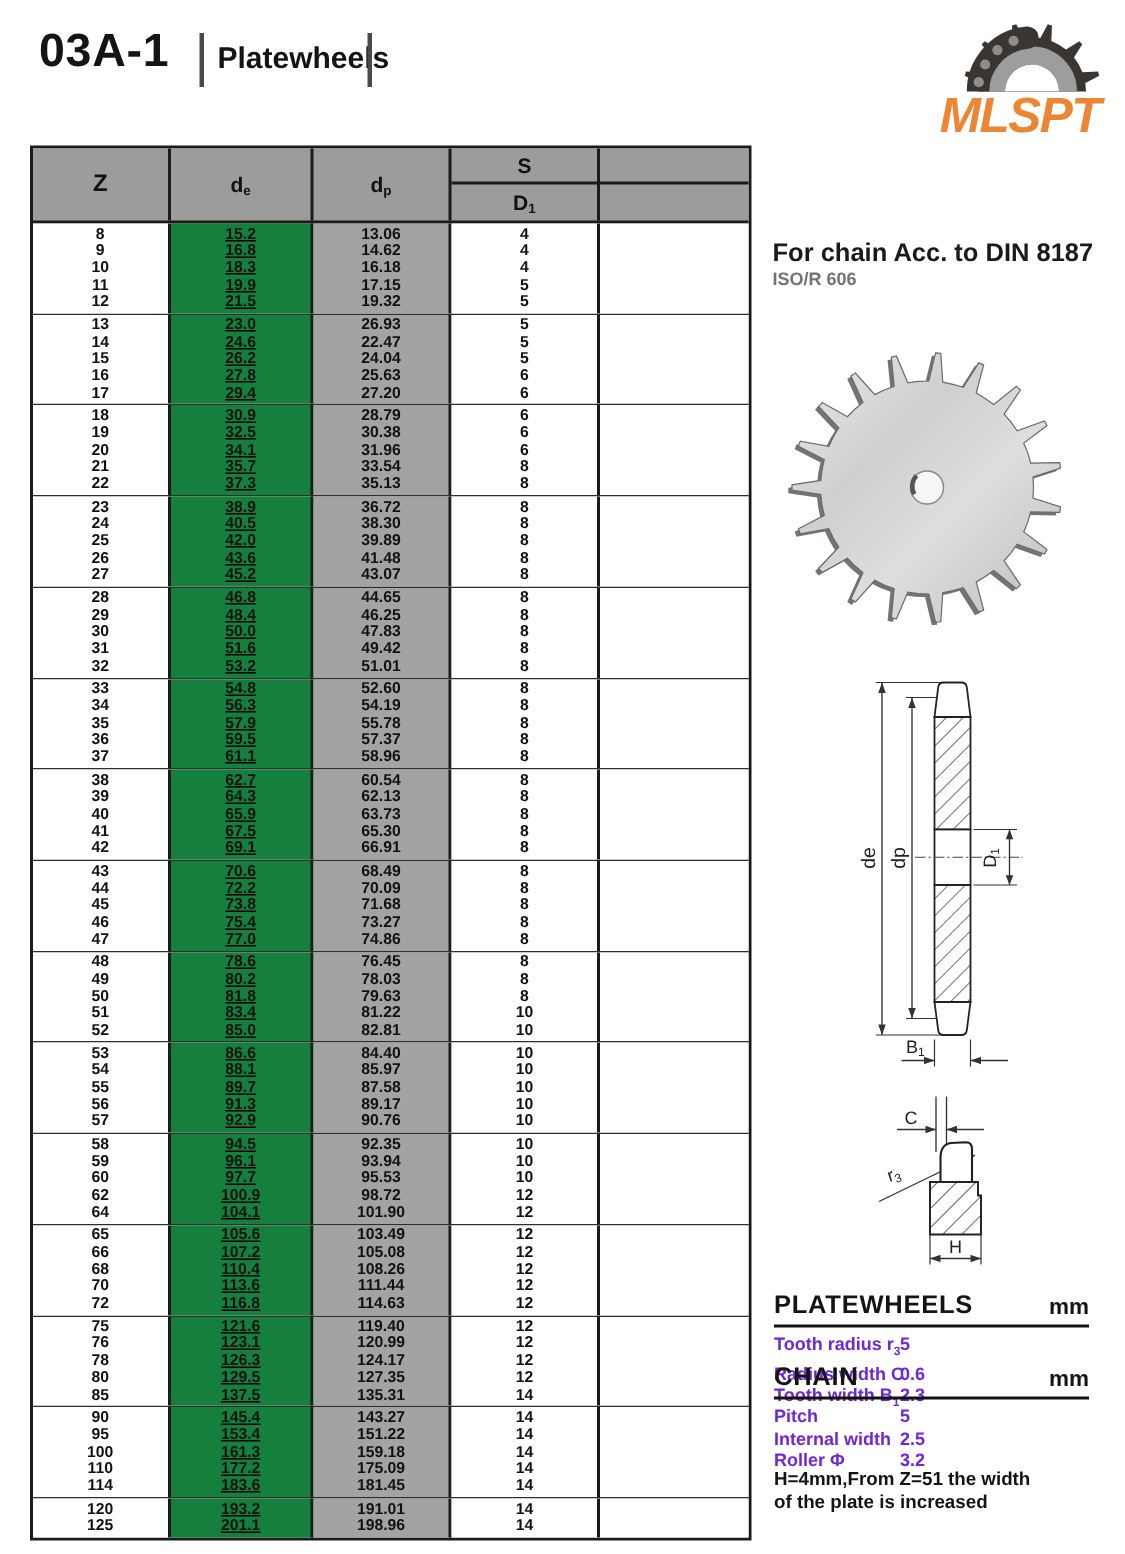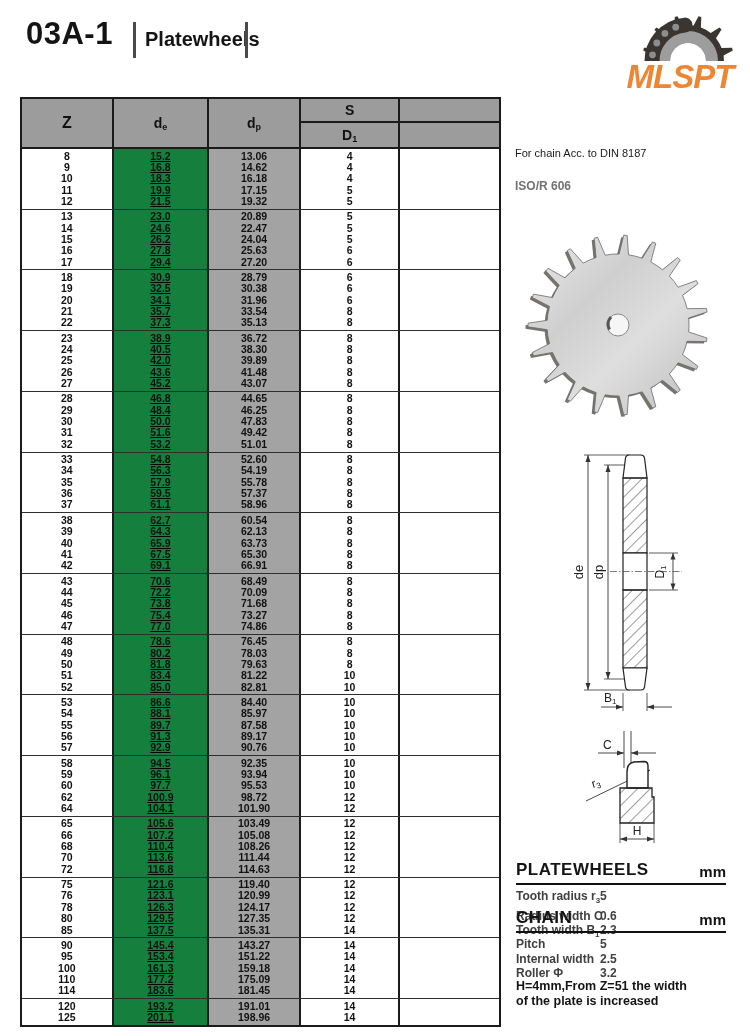--- a/index.html
+++ b/index.html
@@ -35,34 +35,34 @@
   .col { padding:1.5px 0; text-align:center; border-right:2px solid #1b1b1b; }
   .c0 { width:92px; background:#fff; }
   .c1 { width:96px; background:#15803d;text-decoration:underline; }
   .c2 { width:92px; background:#a3a3a3; }
   .c3 { width:100px; background:#fff; }
   .c4 { width:99px; background:#fff; border-right:none; }
   .line { height:11.35px; line-height:11.35px; font-size:10.5px; font-weight:bold; color:#111; }
 
   
   .prod-title { position:absolute; left:515px; top:139px; font-size:17px; font-weight:bold; color:#141414; letter-spacing:0.5px; }
-  .prod-line1 { position:absolute; left:515px; top:147px; font-size:11px; font-weight:normal; color:#1a1a1a; }
+  .prod-line1 { position:absolute; left:515px; top:159px; font-size:17px; font-weight:bold; color:#1a1a1a; }
   .prod-line2 { position:absolute; left:515px; top:179px; font-size:12px; font-weight:bold; color:#737373; }
   .photo { position:absolute; left:518px; top:230px; }
   .diag1 { position:absolute; left:560px; top:440px; }
   .diag2 { position:absolute; left:578px; top:728px; }
 
   .spec { position:absolute; left:516px; width:210px; }
   .spec-pw { top:860px; }
   .spec-ch { top:908px; }
   .spec-head { display:flex; justify-content:space-between; align-items:flex-end; border-bottom:2.5px solid #111; padding-bottom:3px; }
   .spec-title { font-size:17px; font-weight:bold; color:#141414; letter-spacing:0.5px; }
   .spec-unit { font-size:15px; font-weight:bold; color:#141414; }
   .spec-rows { padding-top:4px; }
-  .spec-row { display:flex; font-size:12px; font-weight:bold; color:#404040; line-height:14.5px; }
+  .spec-row { display:flex; font-size:12px; font-weight:bold; color:#6d28d9; line-height:14.5px; }
   .spec-label { width:84px; white-space:nowrap; }
   .spec-label sub { font-size:8px; }
   .spec-value { margin-left:0; }
   .note { position:absolute; left:516px; top:979px; font-size:12.5px; font-weight:bold; color:#141414; line-height:15px; }
 
   svg text { font-family:"Liberation Sans", sans-serif; }
 </style>
 </head>
 <body>
 
@@ -164,21 +164,21 @@
             <div class="line">17</div>
           </div>
           <div class="col c1">
             <div class="line">23.0</div>
             <div class="line">24.6</div>
             <div class="line">26.2</div>
             <div class="line">27.8</div>
             <div class="line">29.4</div>
           </div>
           <div class="col c2">
-            <div class="line">20.89</div>
+            <div class="line">26.93</div>
             <div class="line">22.47</div>
             <div class="line">24.04</div>
             <div class="line">25.63</div>
             <div class="line">27.20</div>
           </div>
           <div class="col c3">
             <div class="line">5</div>
             <div class="line">5</div>
             <div class="line">5</div>
             <div class="line">6</div>

